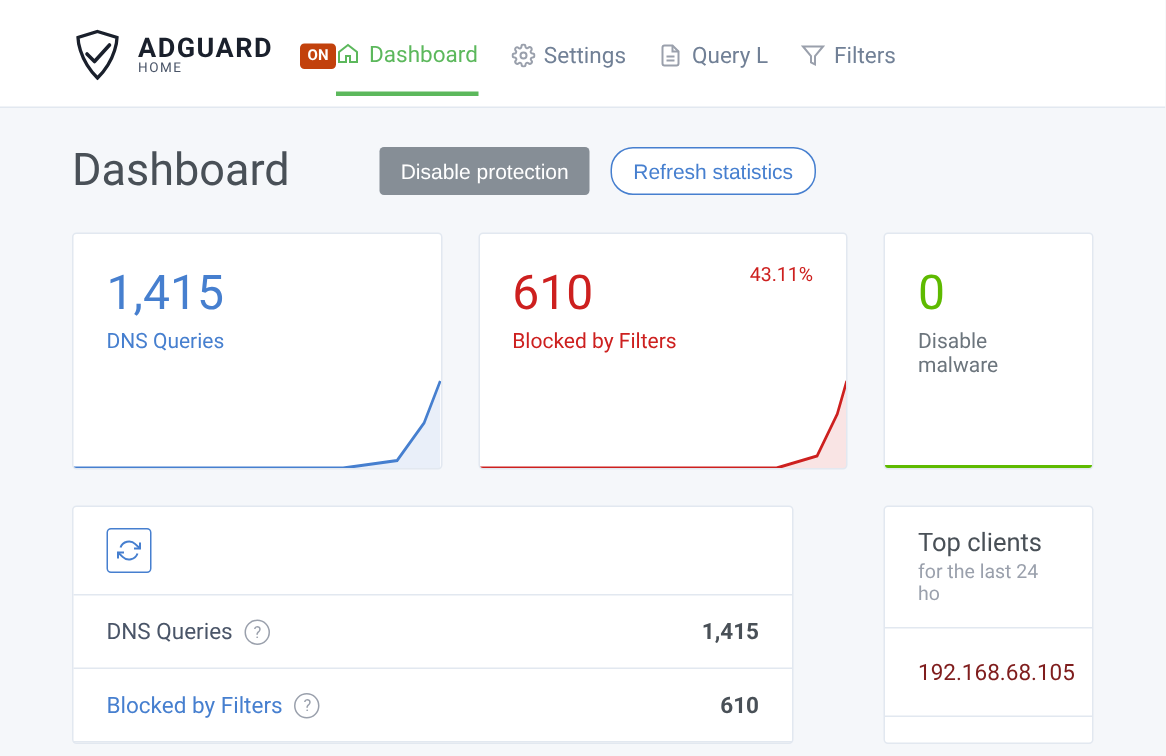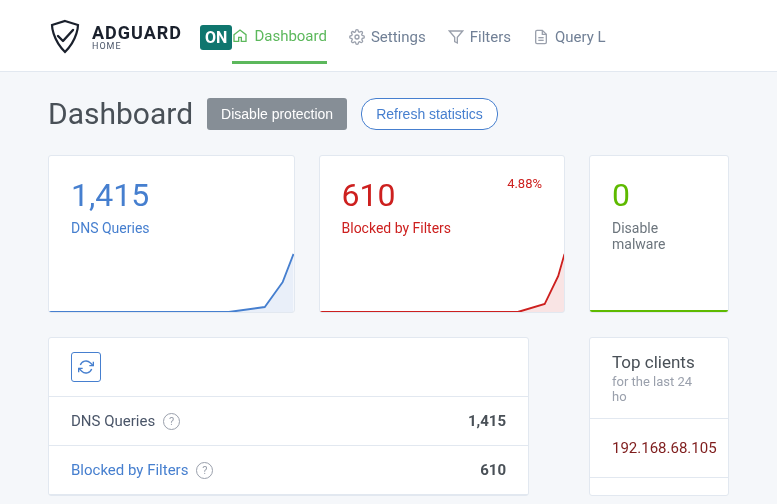--- a/index.html
+++ b/index.html
@@ -18,23 +18,23 @@
       display: flex;
       align-items: center;
       height: 72px;
     }
     .brand { display: flex; align-items: center; gap: 10px; }
     .logo-svg { width: 34px; height: 36px; }
     .brand-text { display: flex; flex-direction: column; line-height: 1; }
     .brand-name { font-weight: 700; font-size: 18px; letter-spacing: 1px; color: #1a202c; }
     .brand-home { font-size: 9px; letter-spacing: 1px; color: #4a5568; }
     .on-badge {
-      background: #0f766e;
+      background: #c2410c;
       color: #fff;
-      font-size: 16px;
+      font-size: 10px;
       font-weight: 700;
       padding: 3px 5px;
       border-radius: 3px;
       margin-left: 8px;
     }
     .nav { display: flex; gap: 22px; align-items: center; }
     .nav-item {
       display: flex;
       align-items: center;
       gap: 6px;
@@ -52,20 +52,21 @@
     .title-row { display: flex; align-items: center; gap: 14px; margin-bottom: 24px; }
     .page-title { font-size: 30px; font-weight: 400; color: #495057; }
     .btn-disable {
       background: #868e96;
       color: #fff;
       border: none;
       padding: 8px 14px;
       border-radius: 3px;
       font-size: 14px;
       cursor: pointer;
+      margin-left: 46px;
     }
     .btn-refresh {
       background: #fff;
       color: #467fcf;
       border: 1px solid #467fcf;
       padding: 7px 14px;
       border-radius: 15px;
       font-size: 14px;
       cursor: pointer;
     }
@@ -182,32 +183,32 @@
     </div>
     <div class="nav-item">
       <svg class="nav-icon" viewBox="0 0 24 24" fill="none" stroke="#9aa0ac" stroke-width="2">
           <circle cx="12" cy="12" r="3"></circle>
           <path d="M19.4 15a1.65 1.65 0 0 0 .33 1.82l.06.06a2 2 0 0 1-2.83 2.83l-.06-.06a1.65 1.65 0 0 0-1.82-.33 1.65 1.65 0 0 0-1 1.51V21a2 2 0 0 1-4 0v-.09a1.65 1.65 0 0 0-1-1.51 1.65 1.65 0 0 0-1.82.33l-.06.06a2 2 0 0 1-2.83-2.83l.06-.06a1.65 1.65 0 0 0 .33-1.82 1.65 1.65 0 0 0-1.51-1H3a2 2 0 0 1 0-4h.09a1.65 1.65 0 0 0 1.51-1 1.65 1.65 0 0 0-.33-1.82l-.06-.06a2 2 0 1 1 2.83-2.83l.06.06a1.65 1.65 0 0 0 1.82.33h0a1.65 1.65 0 0 0 1-1.51V3a2 2 0 0 1 4 0v.09a1.65 1.65 0 0 0 1 1.51h0a1.65 1.65 0 0 0 1.82-.33l.06-.06a2 2 0 1 1 2.83 2.83l-.06.06a1.65 1.65 0 0 0-.33 1.82v0a1.65 1.65 0 0 0 1.51 1H21a2 2 0 0 1 0 4h-.09a1.65 1.65 0 0 0-1.51 1z"></path>
         </svg>
       <span>Settings</span>
     </div>
     <div class="nav-item">
       <svg class="nav-icon" viewBox="0 0 24 24" fill="none" stroke="#9aa0ac" stroke-width="2">
-          <polygon points="22 3 2 3 10 12.5 10 19 14 21 14 12.5 22 3"></polygon>
-        </svg>
-      <span>Filters</span>
-    </div>
-    <div class="nav-item">
-      <svg class="nav-icon" viewBox="0 0 24 24" fill="none" stroke="#9aa0ac" stroke-width="2">
           <path d="M14 2 H6 a2 2 0 0 0-2 2v16a2 2 0 0 0 2 2h12a2 2 0 0 0 2-2V8z"></path>
           <polyline points="14 2 14 8 20 8"></polyline>
           <line x1="8" y1="13" x2="16" y2="13"></line>
           <line x1="8" y1="17" x2="16" y2="17"></line>
         </svg>
       <span>Query L</span>
+    </div>
+    <div class="nav-item">
+      <svg class="nav-icon" viewBox="0 0 24 24" fill="none" stroke="#9aa0ac" stroke-width="2">
+          <polygon points="22 3 2 3 10 12.5 10 19 14 21 14 12.5 22 3"></polygon>
+        </svg>
+      <span>Filters</span>
     </div>
   </div>
 </div>
 
 <div class="page">
   <div class="title-row">
     <h1 class="page-title">Dashboard</h1>
     <button class="btn-disable">Disable protection</button>
     <button class="btn-refresh">Refresh statistics</button>
   </div>
@@ -215,21 +216,21 @@
   <div class="cards">
     <div class="card card1">
       <div class="metric metric-blue">1,415</div>
       <div class="metric-label label-blue">DNS Queries</div>
       <svg class="spark" viewBox="0 0 272 60" preserveAspectRatio="none">
         <path d="M0 60 L200 60 L240 55 L260 30 L272 2 L272 60 Z" fill="rgba(70,127,207,0.12)"></path>
         <path d="M0 60 L200 60 L240 55 L260 30 L272 2" fill="none" stroke="#467fcf" stroke-width="2"></path>
       </svg>
     </div>
     <div class="card card2">
-      <div class="pct">4.88%</div>
+      <div class="pct">43.11%</div>
       <div class="metric metric-red">610</div>
       <div class="metric-label label-red">Blocked by Filters</div>
       <svg class="spark" viewBox="0 0 272 60" preserveAspectRatio="none">
         <path d="M0 60 L220 60 L250 52 L265 24 L272 2 L272 60 Z" fill="rgba(205,32,31,0.12)"></path>
         <path d="M0 60 L220 60 L250 52 L265 24 L272 2" fill="none" stroke="#cd201f" stroke-width="2"></path>
       </svg>
     </div>
     <div class="card card3">
       <div class="metric metric-green">0</div>
       <div class="metric-label label-gray">Disable malware</div>

